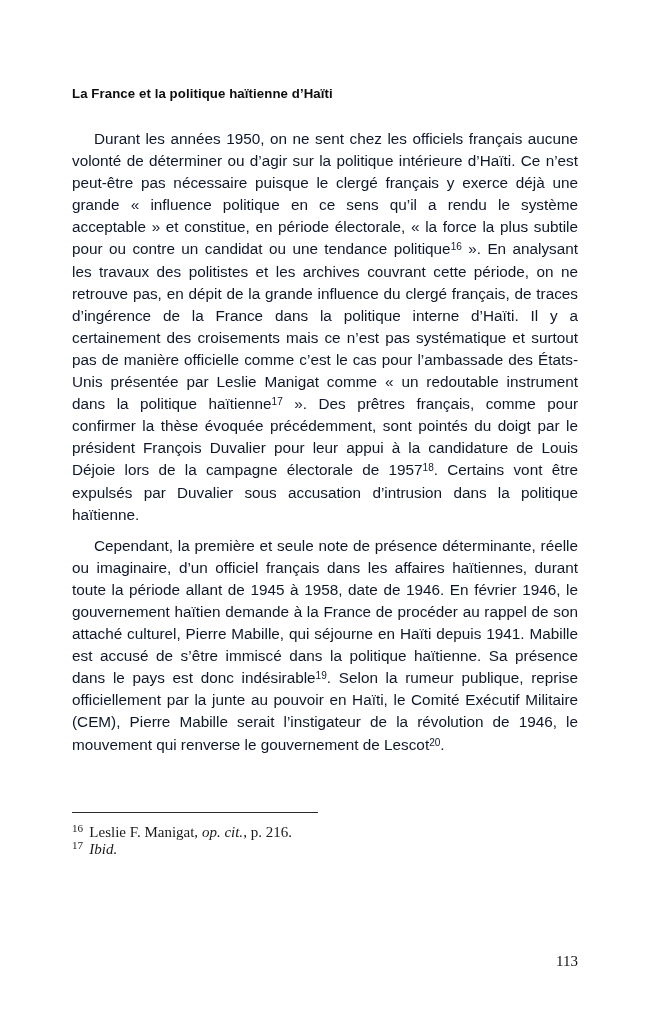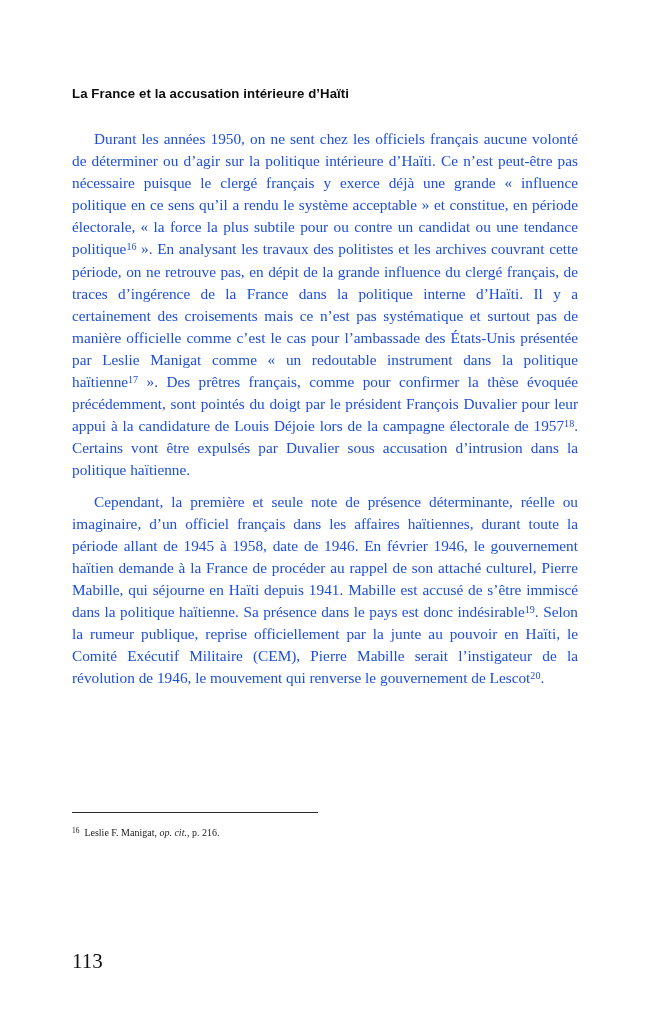--- a/index.html
+++ b/index.html
@@ -32,28 +32,28 @@
     font-family: "Liberation Sans", "DejaVu Sans", sans-serif;
     font-weight: bold;
     font-size: 13.2px;
     line-height: 16px;
     letter-spacing: 0.1px;
     color: #0d0d0d;
     margin: 0 0 26px 0;
   }
 
   .body-par {
-    font-family: Liberation Serif, serif;
+    font-family: Liberation Sans, sans-serif;
     font-size: 15.3px;
     line-height: 22.1px;
     text-align: justify;
     text-justify: inter-word;
     margin: 0;
     text-indent: 22px;
-    color: #1d4ed8;
+    color: #0f172a;
     hyphens: none;
   }
 
   .body-par + .body-par {
     margin-top: 9px;
   }
 
   sup.fn-ref {
     font-size: 0.66em;
     vertical-align: 0.42em;
@@ -77,21 +77,21 @@
   }
 
   .footnotes {
     margin: 0;
     padding: 0;
     list-style: none;
   }
 
   .footnote {
     font-family: "Liberation Serif", "DejaVu Serif", serif;
-    font-size: 10px;
+    font-size: 15px;
     line-height: 15.9px;
     text-align: justify;
     text-justify: inter-word;
     color: #1a1a1a;
     margin: 0 0 1px 0;
   }
 
   .footnote .fn-num {
     font-size: 0.74em;
     vertical-align: 0.45em;
@@ -102,44 +102,46 @@
   .it {
     font-style: italic;
   }
 
   
   .page-number {
     position: absolute;
     left: 72px;
     width: 506px;
     top: 952px;
+    text-align: right;
     font-family: "Liberation Serif", "DejaVu Serif", serif;
-    font-size: 21px;
+    font-size: 15px;
     line-height: 18px;
     color: #111111;
   }
 </style>
 </head>
 <body>
 
 <div class="page">
 
   <div class="content">
 
-    <h2 class="section-heading">La France et la accusation intérieure d’Haïti</h2>
+    <h2 class="section-heading">La France et la politique haïtienne d’Haïti</h2>
 
     <div id="body-text">
         <p class="body-par">Durant les années 1950, on ne sent chez les officiels français aucune volonté de déterminer ou d’agir sur la politique intérieure d’Haïti. Ce n’est peut-être pas nécessaire puisque le clergé français y exerce déjà une grande « influence politique en ce sens qu’il a rendu le système acceptable » et constitue, en période électorale, « la force la plus subtile pour ou contre un candidat ou une tendance politique<sup class="fn-ref">16</sup> ». En analysant les travaux des politistes et les archives couvrant cette période, on ne retrouve pas, en dépit de la grande influence du clergé français, de traces d’ingérence de la France dans la politique interne d’Haïti. Il y a certainement des croisements mais ce n’est pas systématique et surtout pas de manière officielle comme c’est le cas pour l’ambassade des États-Unis présentée par Leslie Manigat comme « un redoutable instrument dans la politique haïtienne<sup class="fn-ref">17</sup> ». Des prêtres français, comme pour confirmer la thèse évoquée précédemment, sont pointés du doigt par le président François Duvalier pour leur appui à la candidature de Louis Déjoie lors de la campagne électorale de 1957<sup class="fn-ref">18</sup>. Certains vont être expulsés par Duvalier sous accusation d’intrusion dans la politique haïtienne.</p>
         <p class="body-par">Cependant, la première et seule note de présence déterminante, réelle ou imaginaire, d’un officiel français dans les affaires haïtiennes, durant toute la période allant de 1945 à 1958, date de 1946. En février 1946, le gouvernement haïtien demande à la France de procéder au rappel de son attaché culturel, Pierre Mabille, qui séjourne en Haïti depuis 1941. Mabille est accusé de s’être immiscé dans la politique haïtienne. Sa présence dans le pays est donc indésirable<sup class="fn-ref">19</sup>. Selon la rumeur publique, reprise officiellement par la junte au pouvoir en Haïti, le Comité Exécutif Militaire (CEM), Pierre Mabille serait l’instigateur de la révolution de 1946, le mouvement qui renverse le gouvernement de Lescot<sup class="fn-ref">20</sup>.</p>
       </div>
 
   </div>
 
   <div class="footnote-block">
     <hr class="footnote-rule">
     <ol class="footnotes" id="footnote-list">
         <li class="footnote"><sup class="fn-num">16</sup> Leslie F. Manigat, <span class="it">op. cit.</span>, p. 216.</li>
+        <li class="footnote"><sup class="fn-num">17</sup> <span class="it">Ibid.</span></li>
       </ol>
   </div>
 
   <div class="page-number">113</div>
 
 </div>
 
 </body></html>

